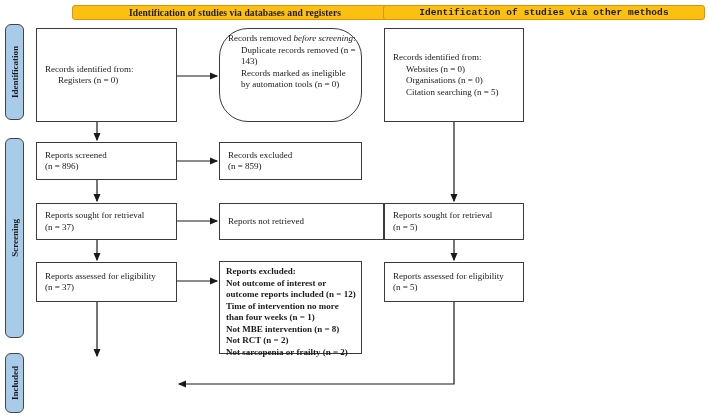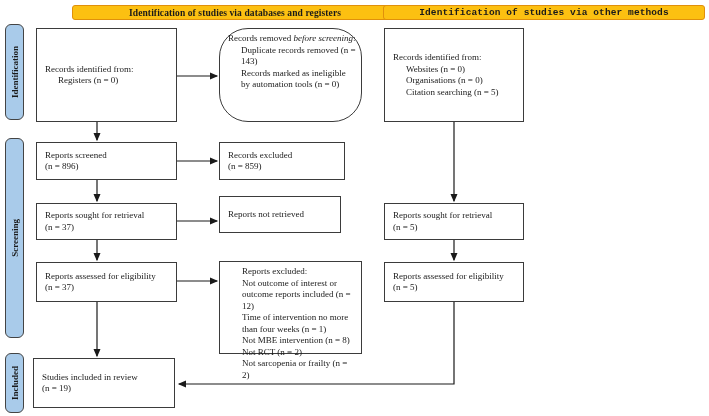--- a/index.html
+++ b/index.html
@@ -49,25 +49,25 @@
     border:1px solid var(--box-border,#3B3B3B);
     box-sizing:border-box;
     font-size:9px;line-height:11.5px;
     padding:4px 5px 4px 8px;
   }
   .box .item{margin-left:13px;}
   .vcenter{display:flex;flex-direction:column;justify-content:center;}
   .box-a{left:36px;top:28px;width:141px;height:94px;}
   .box-b{left:219px;top:28px;width:143px;height:94px;border-radius:29px;}
   .box-c{left:36px;top:142px;width:141px;height:38px;}
-  .box-d{left:219px;top:142px;width:126px;height:38px;}
+  .box-d{left:219px;top:142px;width:143px;height:38px;}
   .box-e{left:36px;top:203px;width:141px;height:37px;}
-  .box-f{left:219px;top:196px;width:122px;height:37px;gap:41px;}
+  .box-f{left:219px;top:203px;width:165px;height:37px;gap:41px;}
   .box-g{left:36px;top:262px;width:141px;height:40px;}
-  .box-h{left:219px;top:261px;width:143px;height:93px;padding-left:22px;}
+  .box-h{left:219px;top:261px;width:143px;height:93px;padding-left:6px;font-weight:bold;}
   .box-i{left:33px;top:358px;width:142px;height:50px;}
   .box-j{left:384px;top:28px;width:140px;height:94px;}
   .box-k{left:384px;top:203px;width:140px;height:37px;}
   .box-l{left:384px;top:262px;width:140px;height:40px;}
   
   .arrows{position:absolute;left:0;top:0;pointer-events:none;}
   .arrows line,.arrows polyline{stroke:#1a1a1a;stroke-width:1.2;fill:none;}
 </style>
 </head>
 <body>
@@ -124,24 +124,20 @@
 
   <div class="box box-h">
     <div>Reports excluded:</div>
     <div>Not outcome of interest or outcome reports included (n = 12)</div>
     <div>Time of intervention no more than four weeks (n = 1)</div>
     <div>Not MBE intervention (n = 8)</div>
     <div>Not RCT (n = 2)</div>
     <div>Not sarcopenia or frailty (n = 2)</div>
   </div>
 
-  <div class="box box-i vcenter">
-    <div>Studies included in review</div>
-    <div>(n = 19)</div>
-  </div>
 
   <div class="box box-j vcenter">
     <div>Records identified from:</div>
     <div class="item">Websites (n = 0)</div>
     <div class="item">Organisations (n = 0)</div>
     <div class="item">Citation searching (n = 5)</div>
   </div>
 
   <div class="box box-k vcenter">
     <div>Reports sought for retrieval</div>

